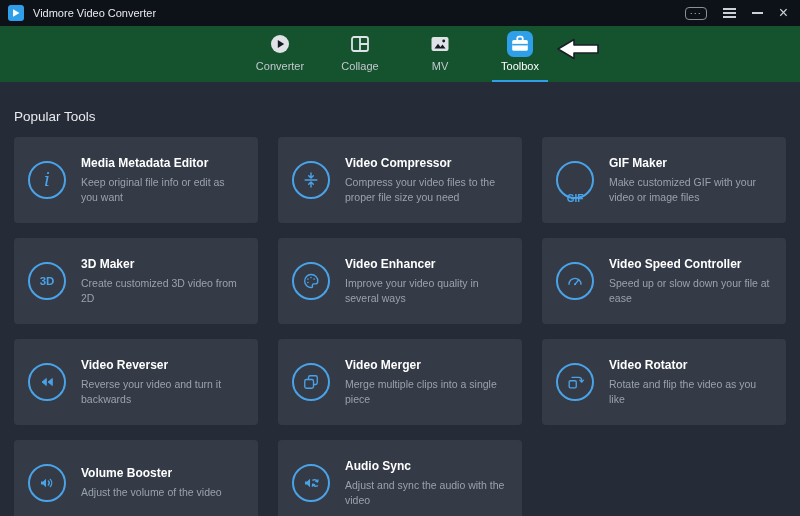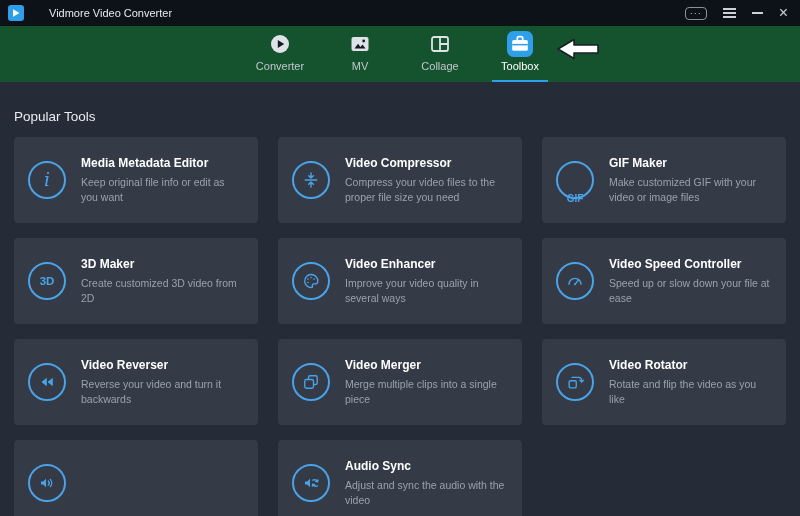--- a/index.html
+++ b/index.html
@@ -1,20 +1,20 @@
 <!DOCTYPE html>
 <html><head>
 <meta charset="utf-8">
 <style>
   * { margin:0; padding:0; box-sizing:border-box; }
   html,body { width:800px; height:516px; overflow:hidden; }
   body { background:#262c37; font-family:"Liberation Sans", sans-serif; -webkit-font-smoothing:antialiased; }
 
   
-  .titlebar { height:26px; background:#0d1118; display:flex; align-items:center; padding:0 12px 0 8px; gap:25px; }
+  .titlebar { height:26px; background:#0d1118; display:flex; align-items:center; padding:0 12px 0 8px; gap:9px; }
   .app-logo { width:16px; height:16px; flex:0 0 16px; display:flex; }
   .app-title { color:#e8eaee; font-size:11px; }
   .tb-controls { margin-left:auto; display:flex; align-items:center; gap:16px; color:#ccd1d8; }
   .tb-more { border:1px solid #8a919b; border-radius:4px; font-size:9px; line-height:10px; padding:0 4px; height:13px; display:flex; align-items:center; letter-spacing:1px; cursor:pointer; }
   .tb-menu { display:inline-flex; flex-direction:column; gap:2.5px; cursor:pointer; }
   .tb-menu i { width:13px; height:1.5px; background:#ccd1d8; }
   .tb-min { width:11px; height:2px; background:#ccd1d8; display:inline-block; cursor:pointer; }
   .tb-close { font-size:16px; line-height:12px; cursor:pointer; }
 
   
@@ -70,36 +70,36 @@
       <span class="tab-icon">
         <svg width="24" height="24" viewBox="0 0 24 24">
             <circle cx="12" cy="12" r="9" fill="#dfe3e8"></circle>
             <path d="M9.8 7.9l6.4 4.1-6.4 4.1z" fill="#141a23"></path>
           </svg>
       </span>
       <span class="tab-label">Converter</span>
     </div>
     <div class="tab">
       <span class="tab-icon">
+        <svg width="24" height="24" viewBox="0 0 24 24" fill="none" stroke="#dfe3e8" stroke-width="1.8">
+            <rect x="4" y="5" width="16" height="14" rx="2"></rect>
+            <path d="M12 5v14M12 12h8"></path>
+          </svg>
+      </span>
+      <span class="tab-label">Collage</span>
+    </div>
+    <div class="tab">
+      <span class="tab-icon">
         <svg width="24" height="24" viewBox="0 0 24 24">
             <rect x="3.5" y="5" width="17" height="14" rx="2" fill="#dfe3e8"></rect>
             <path d="M6.5 16.5l3.5-4.7 2.5 3.1 2-2.3 3 3.9z" fill="#141a23"></path>
             <circle cx="15.7" cy="9" r="1.4" fill="#141a23"></circle>
           </svg>
       </span>
       <span class="tab-label">MV</span>
-    </div>
-    <div class="tab">
-      <span class="tab-icon">
-        <svg width="24" height="24" viewBox="0 0 24 24" fill="none" stroke="#dfe3e8" stroke-width="1.8">
-            <rect x="4" y="5" width="16" height="14" rx="2"></rect>
-            <path d="M12 5v14M12 12h8"></path>
-          </svg>
-      </span>
-      <span class="tab-label">Collage</span>
     </div>
     <div class="tab active">
       <span class="tab-icon">
         <svg width="26" height="26" viewBox="0 0 24 24">
             <rect width="24" height="24" rx="6" fill="#2e9fe8"></rect>
             <path d="M9.5 8.2V6.8a1.6 1.6 0 0 1 1.6-1.6h1.8a1.6 1.6 0 0 1 1.6 1.6v1.4" fill="none" stroke="#ffffff" stroke-width="1.6"></path>
             <rect x="4.8" y="8.2" width="14.4" height="10" rx="1.4" fill="#ffffff"></rect>
             <path d="M4.8 12.6h14.4" stroke="#2e9fe8" stroke-width="1.4"></path>
           </svg>
       </span>
@@ -228,20 +228,24 @@
       </div>
 
       <div class="card">
         <span class="tool-icon">
           <svg width="20" height="20" viewBox="0 0 24 24" fill="none" stroke="#4aa3e8" stroke-width="1.6" stroke-linecap="round">
               <path d="M4.8 10.2v3.6h2.6l3.4 3.2V7L7.4 10.2z" fill="#4aa3e8" stroke="none"></path>
               <path d="M13.6 9.6a3.4 3.4 0 0 1 0 4.8"></path>
               <path d="M16 7.6a6.6 6.6 0 0 1 0 8.8"></path>
             </svg>
         </span>
+        <div class="card-text">
+          <div class="card-title">Volume Booster</div>
+          <div class="card-desc">Adjust the volume of the video</div>
+        </div>
       </div>
 
       <div class="card">
         <span class="tool-icon">
           <svg width="20" height="20" viewBox="0 0 24 24" fill="none" stroke="#4aa3e8" stroke-width="1.6" stroke-linecap="round" stroke-linejoin="round">
               <path d="M4.8 10.2v3.6h2.6l3.4 3.2V7L7.4 10.2z" fill="#4aa3e8" stroke="none"></path>
               <path d="M14.2 8.6c2.2-.9 4.6-.1 5.6 1.7"></path>
               <path d="M20.4 8.2l-.5 2.3-2.2-.5"></path>
               <path d="M19.8 15.4c-2.2.9-4.6.1-5.6-1.7"></path>
               <path d="M13.6 15.8l.5-2.3 2.2.5"></path>

